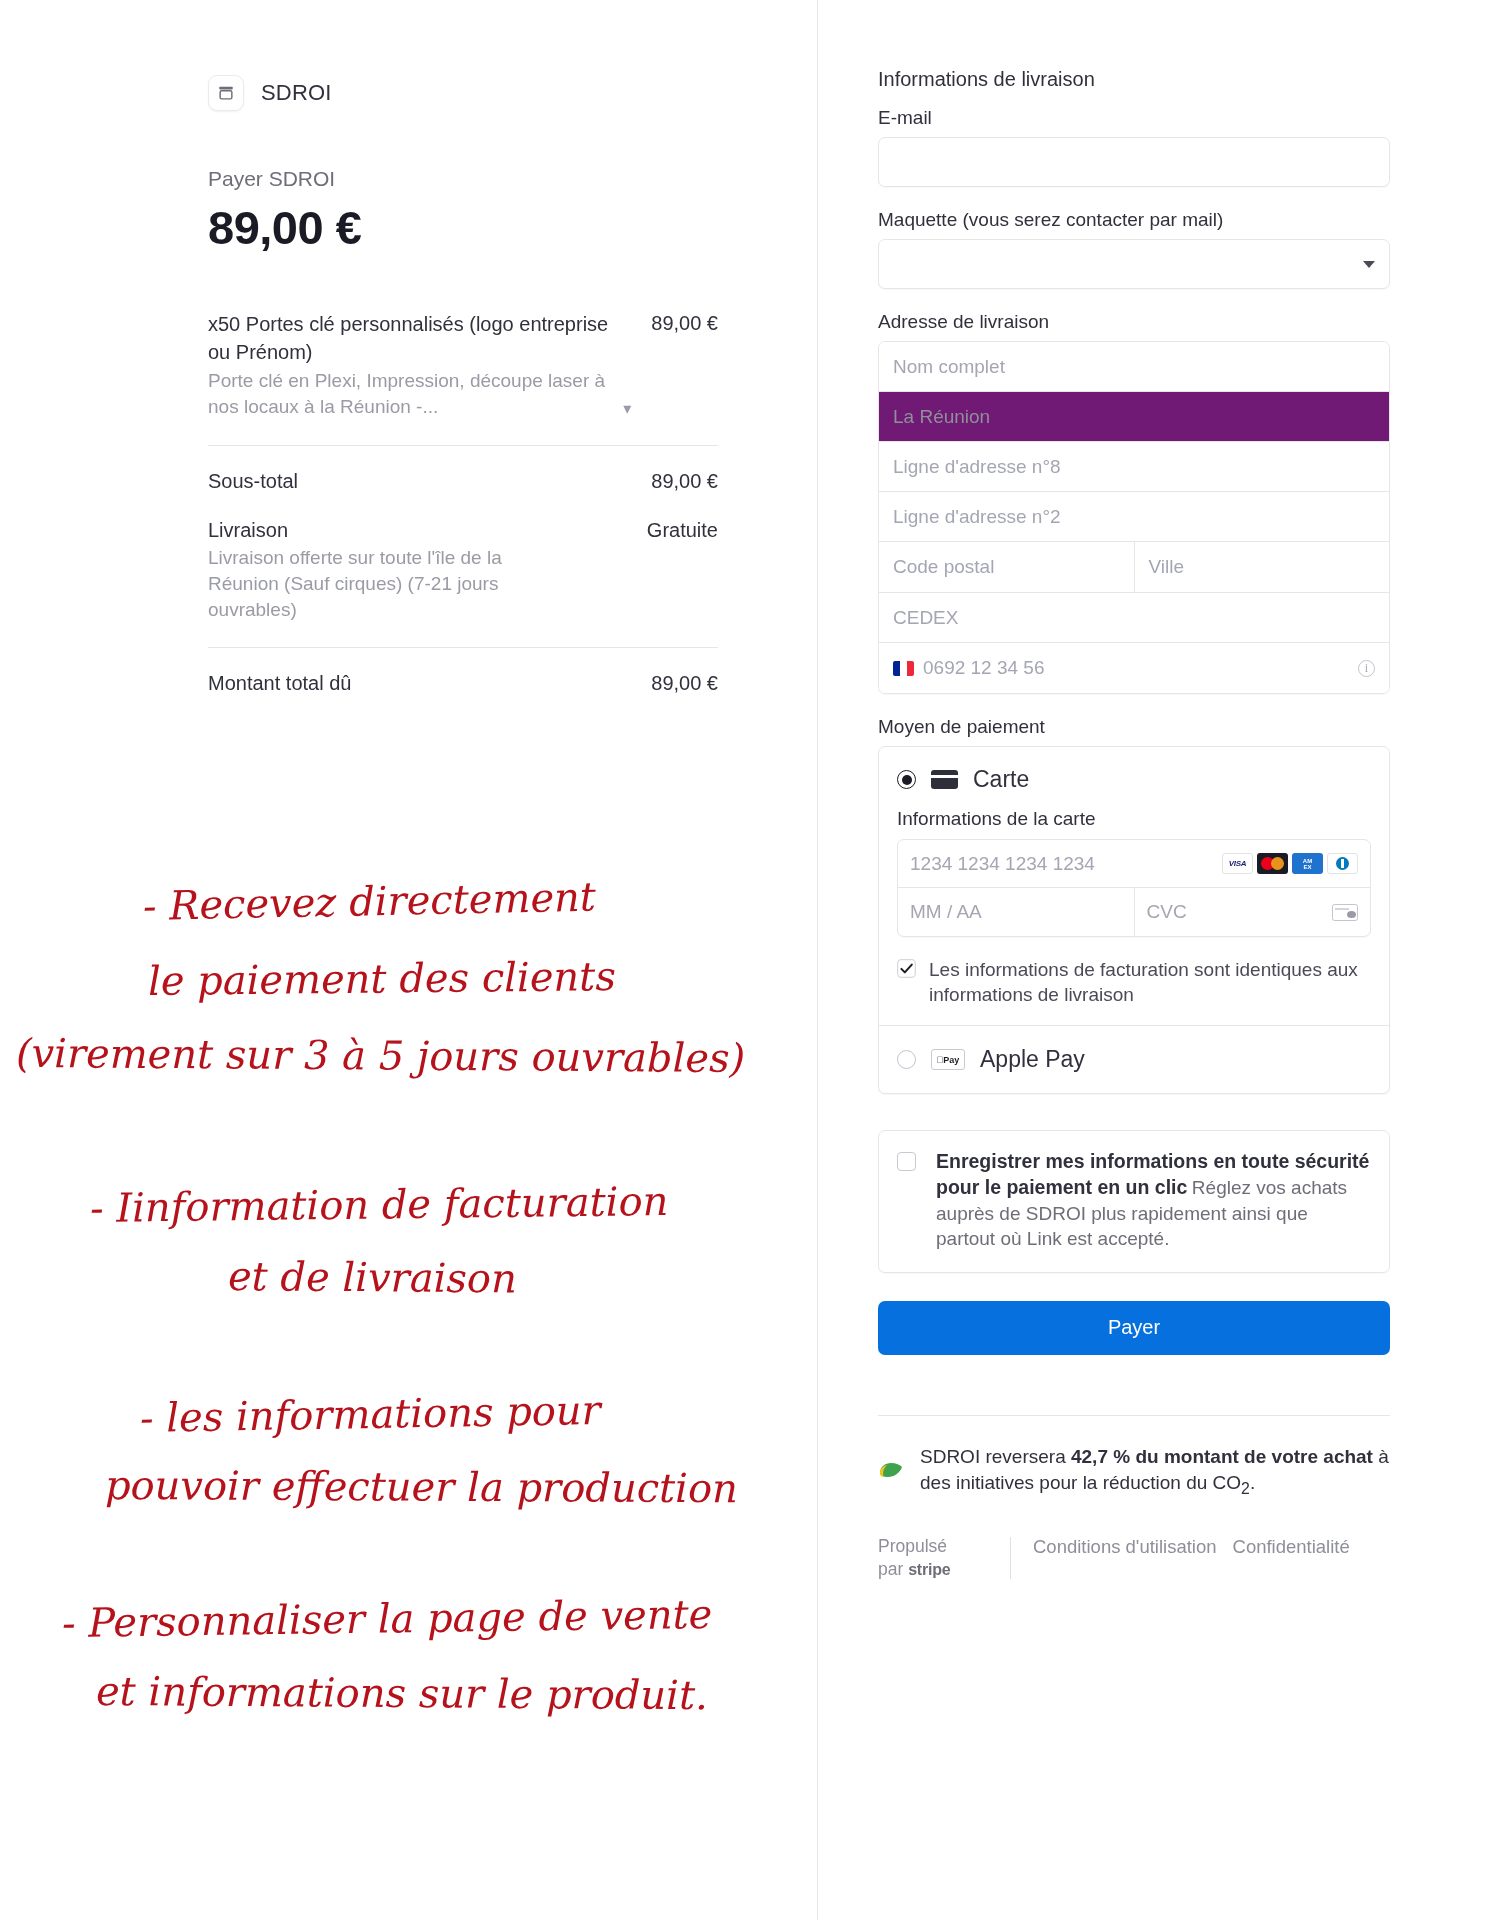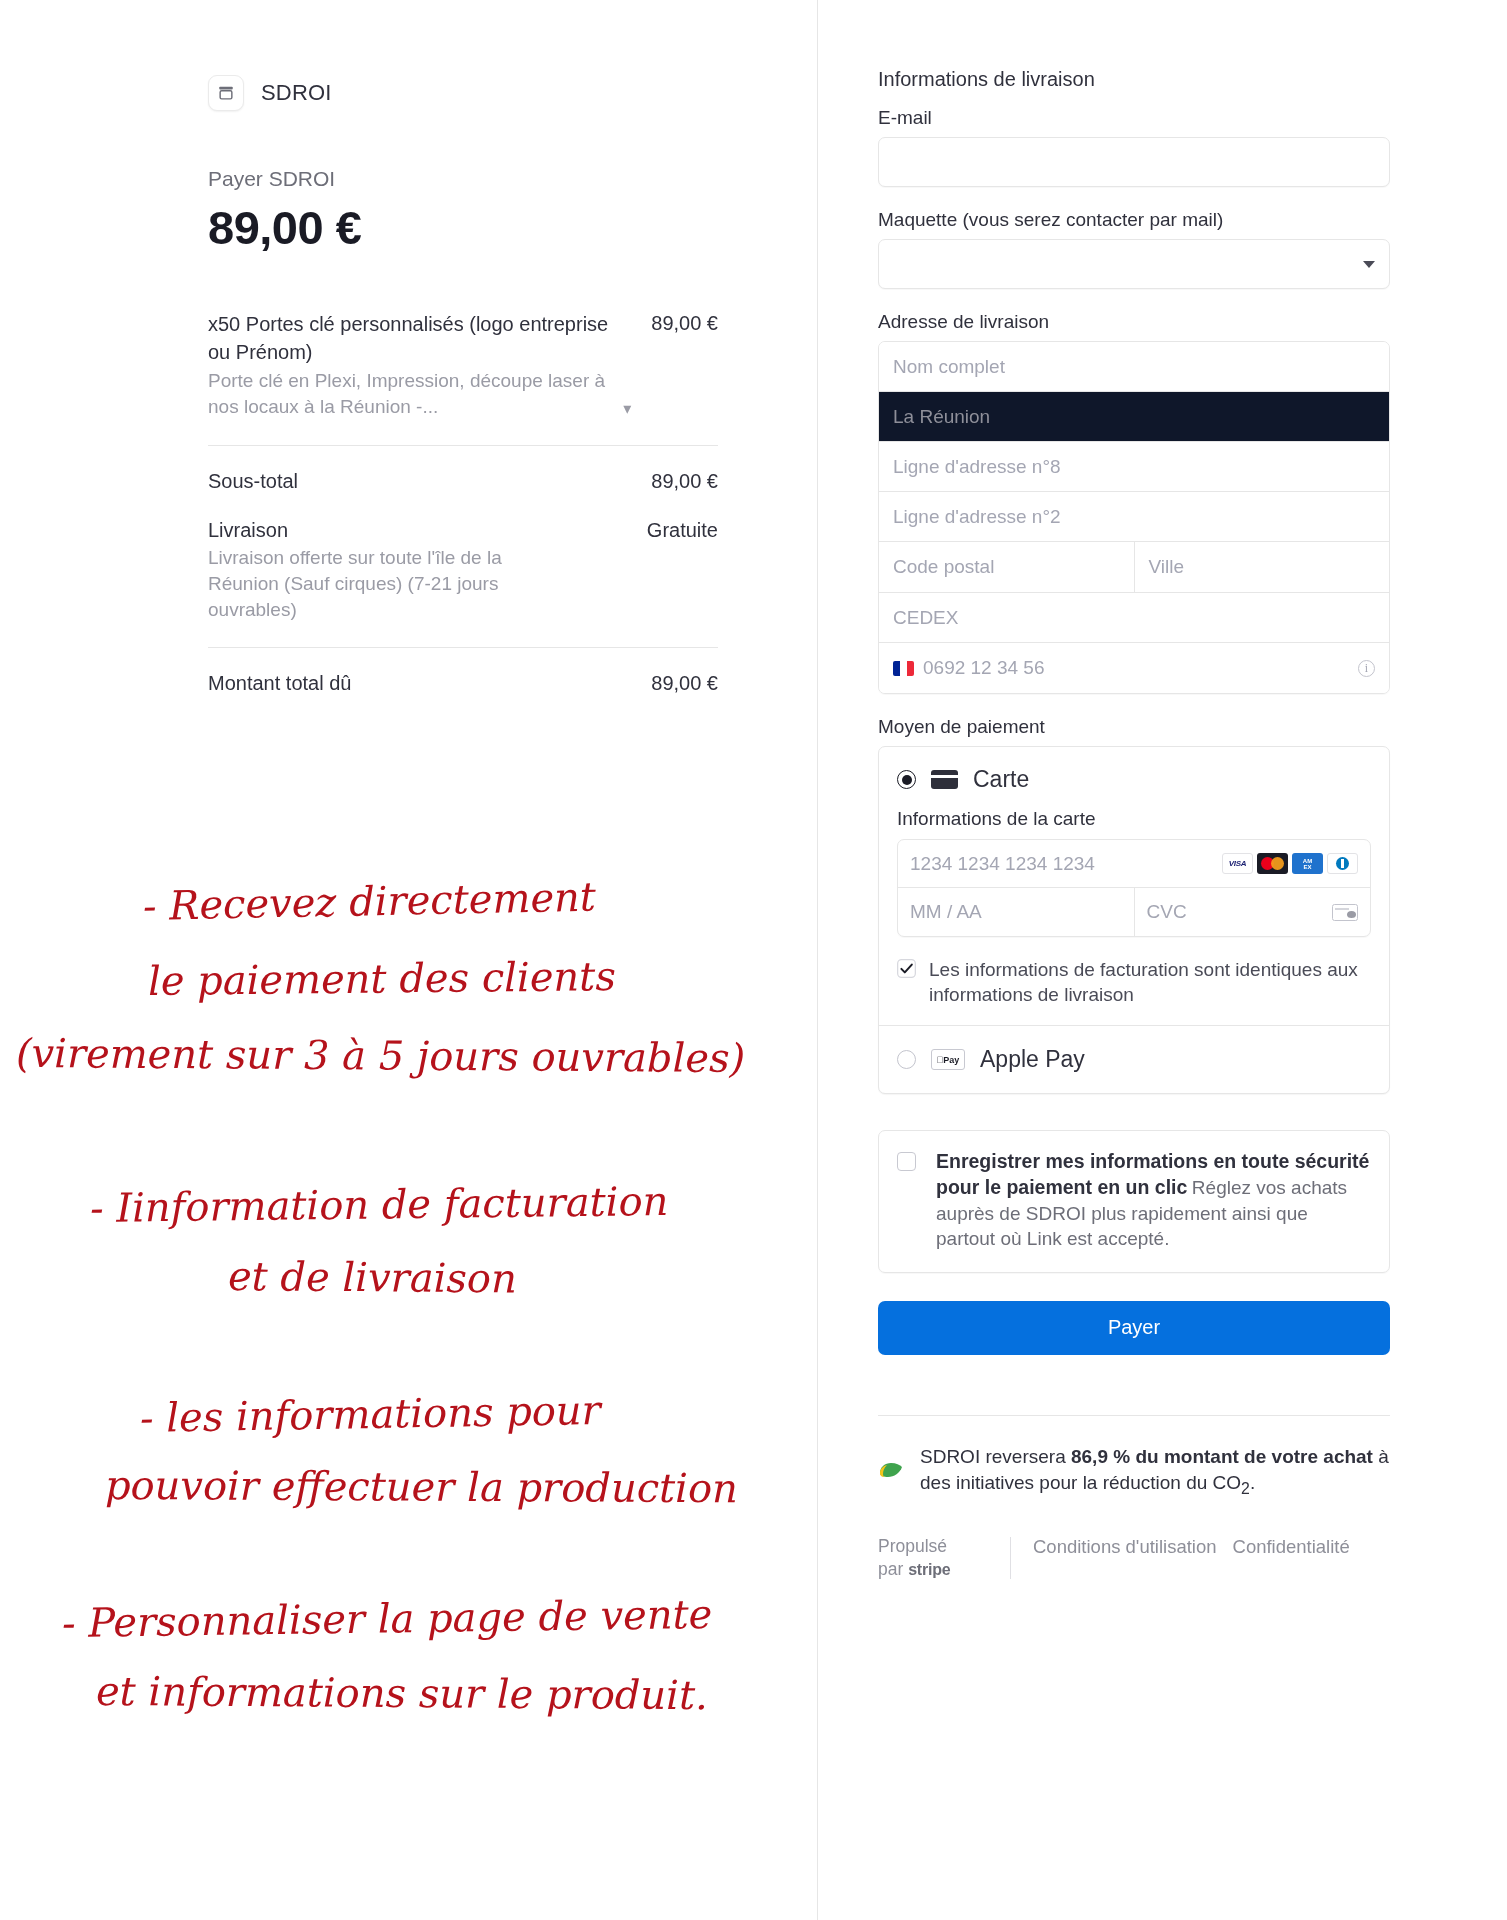--- a/index.html
+++ b/index.html
@@ -106,21 +106,21 @@
   .address-group {
     border: 1px solid #e6e6e6; border-radius: 7px; overflow: hidden;
     box-shadow: 0 1px 1px rgba(0,0,0,.03); margin-top: 2px;
   }
   .addr-row {
     height: 50px; display: flex; align-items: center; padding: 0 14px;
     font-size: 19px; color: #a4a6b3; border-bottom: 1px solid #e6e6e6;
     background: #fff;
   }
   .addr-row.last { border-bottom: none; }
-  .addr-row.highlight { background: #0f172a; color: #8e8f99; }
+  .addr-row.highlight { background: #701a75; color: #8e8f99; }
   .addr-split { display: flex; border-bottom: 1px solid #e6e6e6; }
   .addr-split > div {
     height: 50px; display: flex; align-items: center; padding: 0 14px;
     font-size: 19px; color: #a4a6b3; flex: 1;
   }
   .addr-split > div:first-child { border-right: 1px solid #e6e6e6; }
   .phone-row { justify-content: space-between; }
   .phone-left { display: flex; align-items: center; gap: 9px; justify-content: center; }
   .flag-fr { width: 21px; height: 15px; display: inline-block; border-radius: 2px; overflow: hidden; }
   .flag-fr span { display: inline-block; width: 7px; height: 15px; float: left; }
@@ -427,21 +427,21 @@
 
       <div class="footer-rule"></div>
 
       <div class="co2-row">
         <span class="leaf">
           <svg viewBox="0 0 26 26">
             <path d="M2 15c0-6 5-10 11-10 5 0 9 2 11 4-2 6-8 10-14 10-4 0-8-1-8-4z" fill="#3fa34d"></path>
             <path d="M2 15c0-4 3-7 7-8-3 3-4 6-4 9 0 2 1 3 2 3-3 0-5-1-5-4z" fill="#f5c518"></path>
           </svg>
         </span>
-        <span class="co2-text"><span>SDROI reversera </span><b>86,9 % du montant de votre achat</b><span> à des initiatives pour la réduction du CO</span><sub>2</sub><span>.</span></span>
+        <span class="co2-text"><span>SDROI reversera </span><b>42,7 % du montant de votre achat</b><span> à des initiatives pour la réduction du CO</span><sub>2</sub><span>.</span></span>
       </div>
 
       <div class="attrib">
         <div class="powered">
           <span>Propulsé</span><br>
           <span>par</span>
           <span class="stripe-word">stripe</span>
         </div>
         <div class="attrib-sep"></div>
         <div class="legal">

